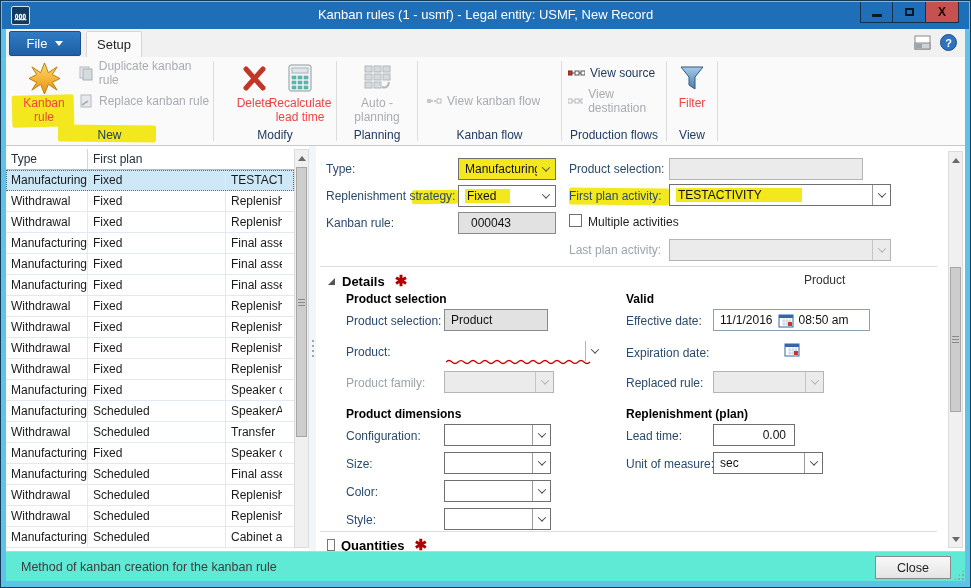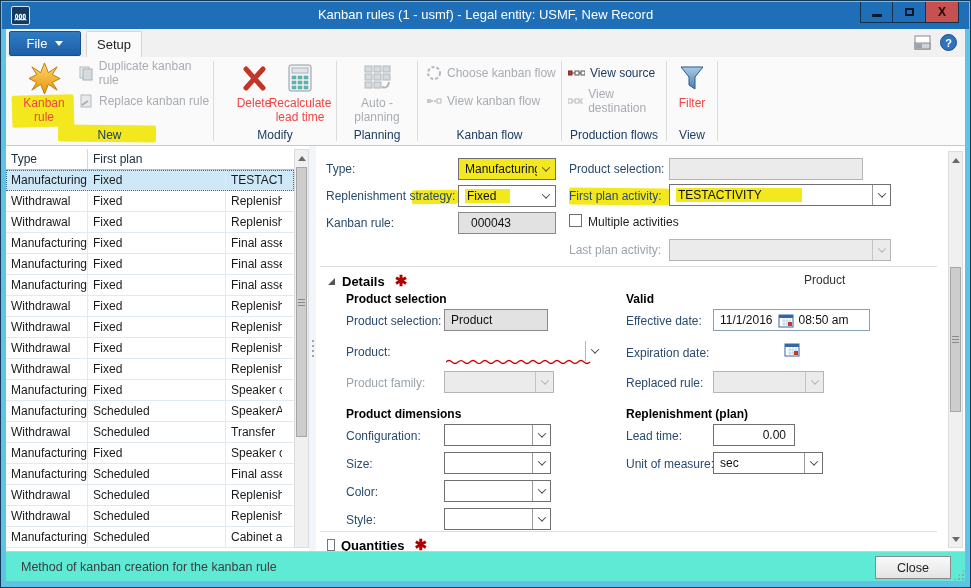--- a/index.html
+++ b/index.html
@@ -220,26 +220,20 @@
                 <path d="M20 24 q6 2 7 -5" fill="none" stroke="#b2b8bd" stroke-width="2"></path>
               </svg>
           </span>
           <span>Auto - planning</span>
         </div>
         <div class="grp-label">Planning</div>
       </div>
       <div class="rsep" style="left:411px;"></div>
 
       <div class="rgroup" style="left:412px;width:143px;">
-        <div class="smallbtn disabled" style="left:8px;top:6px;">
-          <svg width="16" height="16">
-              <circle cx="8" cy="8" r="6" fill="none" stroke="#b4bac0" stroke-width="2" stroke-dasharray="3 2"></circle>
-            </svg>
-          <span>Choose kanban flow</span>
-        </div>
         <div class="smallbtn disabled" style="left:8px;top:34px;">
           <svg width="16" height="16">
               <rect x="1" y="6" width="4" height="4" fill="#c4c9ce"></rect>
               <path d="M5 8 H11" stroke="#b4bac0" stroke-width="1.5" stroke-dasharray="2 1"></path>
               <rect x="11" y="6" width="4" height="4" fill="none" stroke="#b4bac0"></rect>
             </svg>
           <span>View kanban flow</span>
         </div>
         <div class="grp-label">Kanban flow</div>
       </div>

